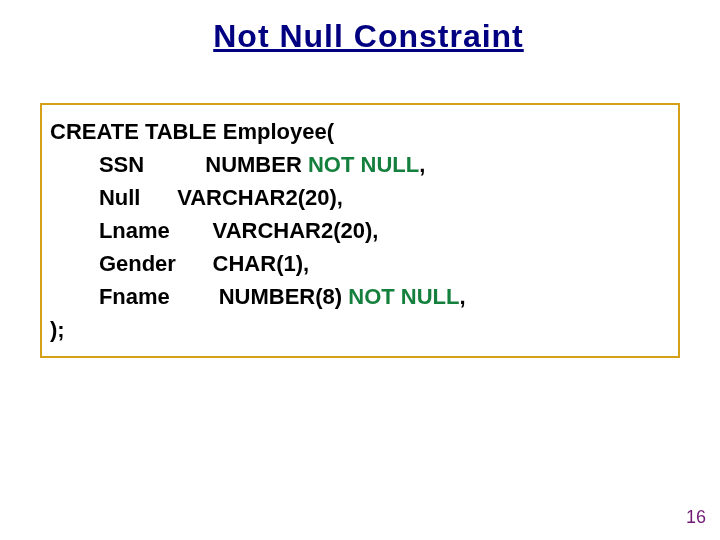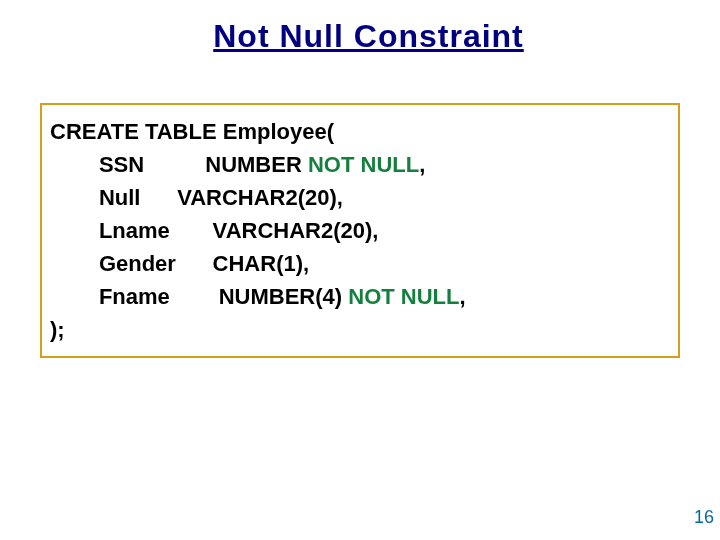--- a/index.html
+++ b/index.html
@@ -37,34 +37,34 @@
     .code-line {
       white-space: pre;
     }
     .hl {
       color: #15803d;
       text-align: center;
     }
     .page-num {
       position: absolute;
       bottom: 12px;
-      right: 6px;
+      right: 14px;
       font-family: Arial, sans-serif;
       font-size: 18px;
-      color: #0369a1;
+      color: #701a75;
     }
   </style>
 </head>
 <body>
 
 <div class="title">Not Null Constraint</div>
 
 <div class="code-box">
   <div class="code-line"><span>CREATE TABLE Employee(</span></div>
   <div class="code-line"><span>        SSN</span><span>          NUMBER </span><span class="hl">NOT NULL</span><span>,</span></div>
   <div class="code-line"><span>        Null</span><span>      VARCHAR2(20),</span></div>
   <div class="code-line"><span>        Lname</span><span>       VARCHAR2(20),</span></div>
   <div class="code-line"><span>        Gender</span><span>      CHAR(1),</span></div>
-  <div class="code-line"><span>        Fname</span><span>        NUMBER(4) </span><span class="hl">NOT NULL</span><span>,</span></div>
+  <div class="code-line"><span>        Fname</span><span>        NUMBER(8) </span><span class="hl">NOT NULL</span><span>,</span></div>
   <div class="code-line"><span>);</span></div>
 </div>
 
 <div class="page-num">16</div>
 
 </body></html>

